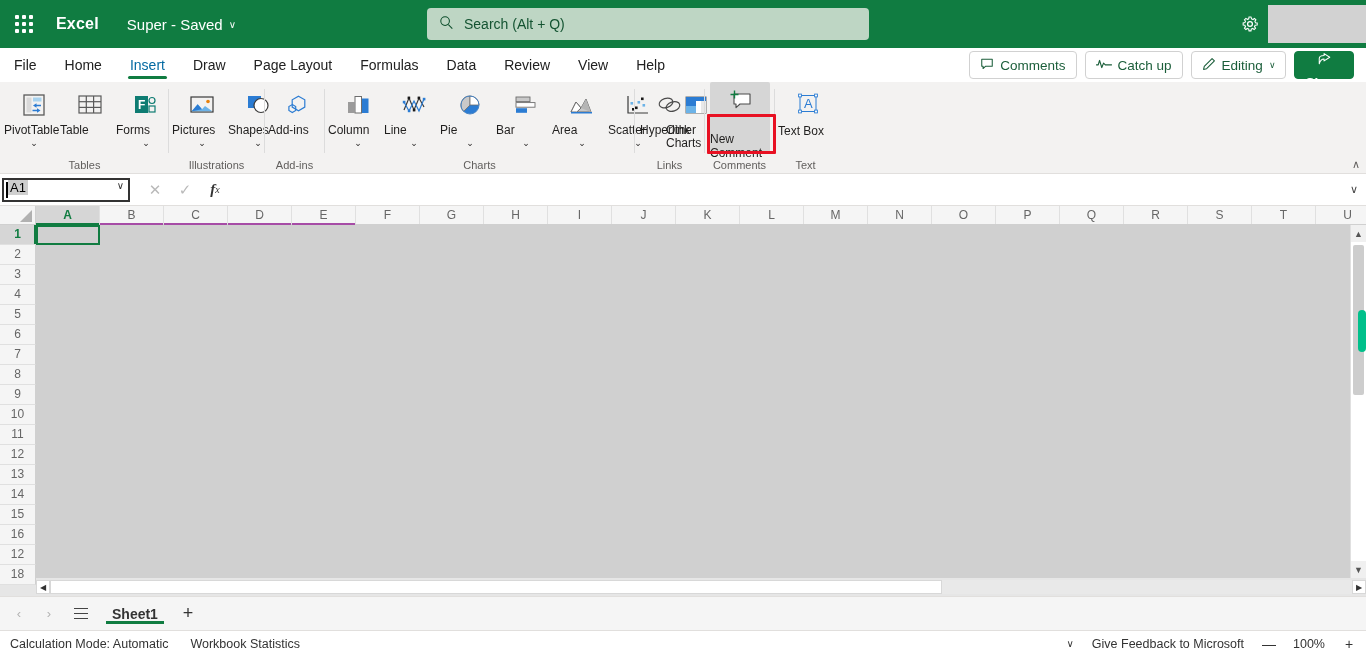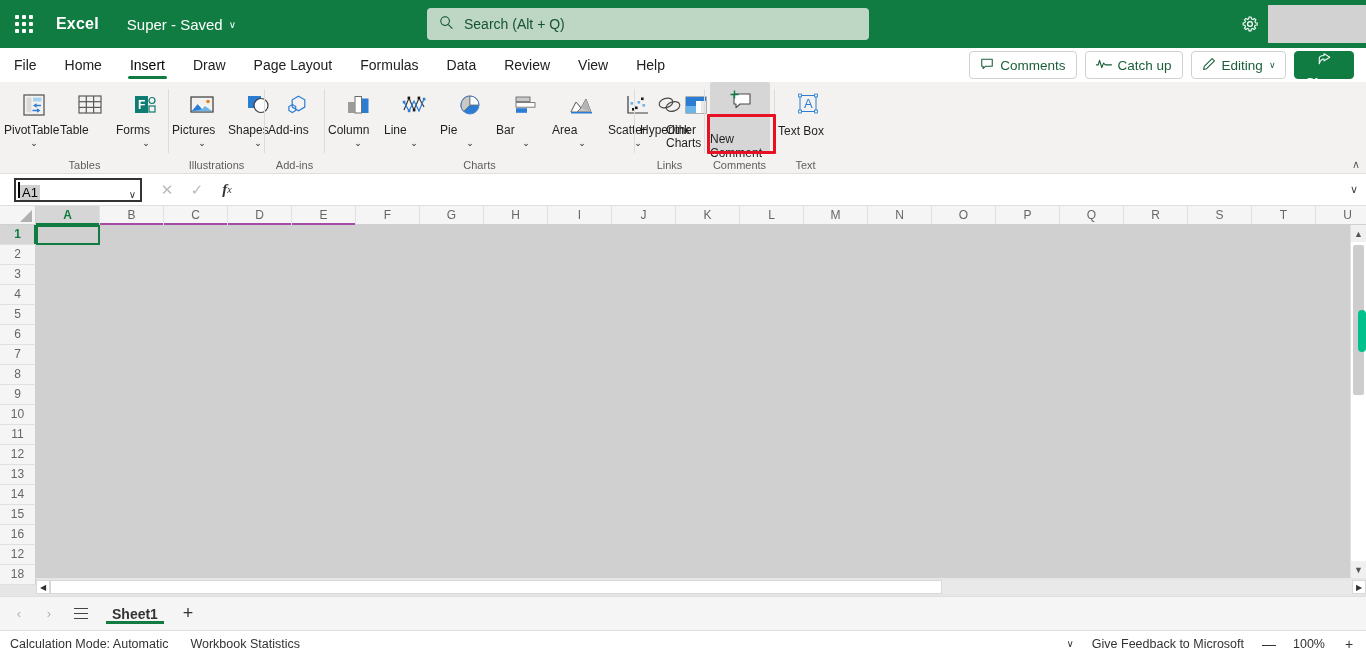--- a/index.html
+++ b/index.html
@@ -51,21 +51,21 @@
 
   
   .tabbar {
     height: 34px; background: #fff; display: flex; align-items: stretch;
     position: relative; border-bottom: 0;
   }
   .tab {
     display: flex; align-items: center; padding: 0 14px; font-size: 14px;
     color: #212121; cursor: pointer; position: relative;
   }
-  .tab.active { color: #000000; }
+  .tab.active { color: #0369a1; }
   .tab.active:after {
     content: ""; position: absolute; left: 12px; right: 12px; bottom: 3px;
     height: 3px; background: #107C41; border-radius: 2px;
   }
   .tabbar-right {
     margin-left: auto; display: flex; align-items: center; gap: 8px;
     padding-right: 12px;
   }
   .btn {
     height: 28px; border: 1px solid #d1d1d1; border-radius: 4px; background: #fff;
@@ -112,22 +112,22 @@
     cursor: pointer;
   }
 
   
   .fbar {
     height: 32px; background: #fff; display: flex; align-items: center;
     border-bottom: 1px solid #e1dfdd; padding-left: 2px;
   }
   .namebox {
     width: 128px; height: 24px; border: 2px solid #333; background: #fff;
-    display: flex; align-items: flex-end; padding: 0 4px; position: relative;
-    margin-left: 12px;
+    display: flex; align-items: flex-start; padding: 0 4px; position: relative;
+    margin-left: 0px;
   }
   .namebox .txt {
     font-size: 13px; color: #000; background: #cfcfcf; padding: 0 2px;
   }
   .namebox .caret {
     position: absolute; left: 2px; top: 2px; bottom: 2px; width: 2px; background: #000;
   }
   .namebox .cv { margin-left: auto; font-size: 10px; color: #333; }
   .fb-sep { width: 10px; }
   .fbicon {

